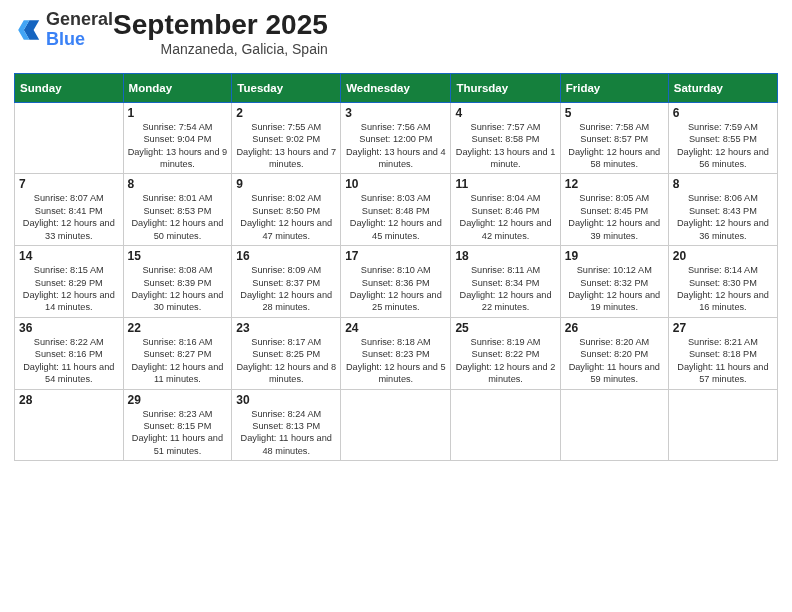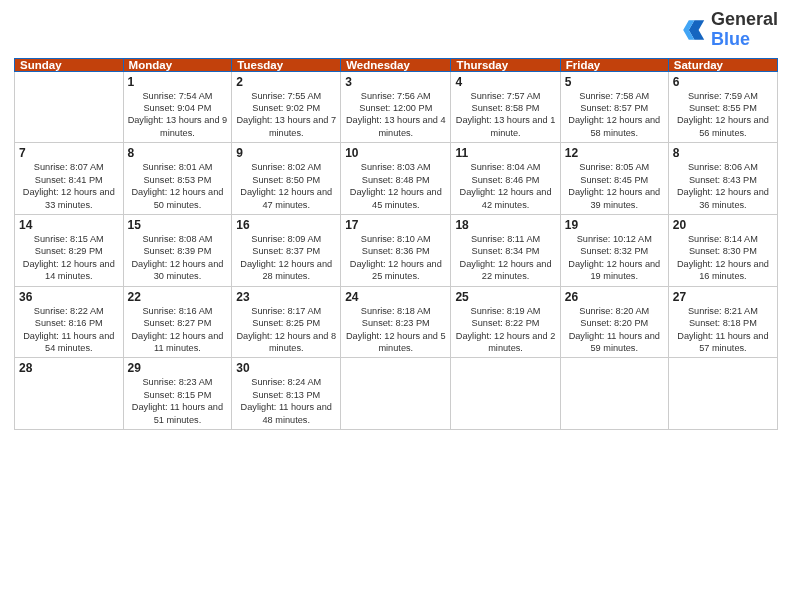--- a/index.html
+++ b/index.html
@@ -11,23 +11,23 @@
       overflow: hidden;
     }
     .page {
       width: 792px;
       height: 612px;
       background: #fff;
       padding: 10px 14px;
     }
     .header {
       display: flex;
-      justify-content: flex-end;
+      justify-content: flex-start;
       align-items: flex-start;
-      margin-bottom: 8px;
+      margin-bottom: 16px;
     }
     .logo {
       display: flex;
       align-items: center;
       gap: 4px;
     }
     .logo-text {
       font-size: 18px;
       font-weight: bold;
       line-height: 1.1;
@@ -50,26 +50,26 @@
     .subtitle {
       font-size: 14px;
       color: #444;
     }
     .calendar {
       width: 100%;
       border-collapse: collapse;
       border: 1px solid #aaa;
     }
     .calendar th {
-      background-color: #c2410c;
+      background-color: #15803d;
       color: #fff;
       font-size: 11.5px;
       font-weight: bold;
       text-align: left;
-      padding: 0 5px;
+      padding: 8px 5px;
       border: 1px solid #1565c0;
     }
     .calendar td {
       vertical-align: top;
       border: 1px solid #ccc;
       padding: 3px 4px;
       width: 113px;
       min-height: 80px;
       font-size: 9.5px;
       color: #333;
@@ -99,20 +99,24 @@
   <div class="header">
     <div class="logo">
       <svg class="logo-icon" viewBox="0 0 40 40">
         <polygon points="22,6 36,6 28,20 36,34 22,34 14,20" fill="#1565c0"></polygon>
         <polygon points="14,6 22,6 14,20 22,34 14,34 6,20" fill="#42a5f5"></polygon>
       </svg>
       <div class="logo-text">
         <div class="general">General</div>
         <div class="blue">Blue</div>
       </div>
+    </div>
+    <div class="title-block">
+      <div class="month-title">September 2025</div>
+      <div class="subtitle">Manzaneda, Galicia, Spain</div>
     </div>
   </div>
 
   <table class="calendar">
     <thead>
       <tr>
         <th>Sunday</th>
         <th>Monday</th>
         <th>Tuesday</th>
         <th>Wednesday</th>

